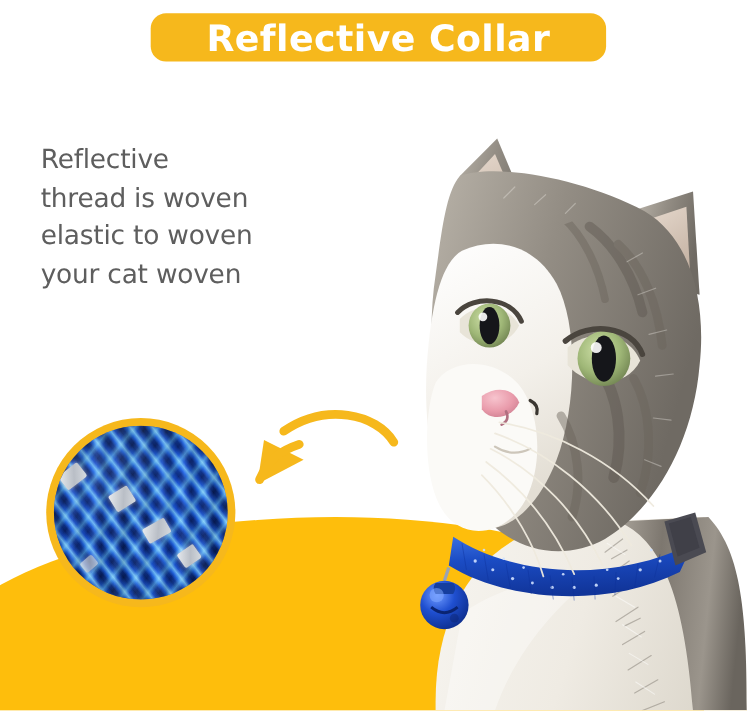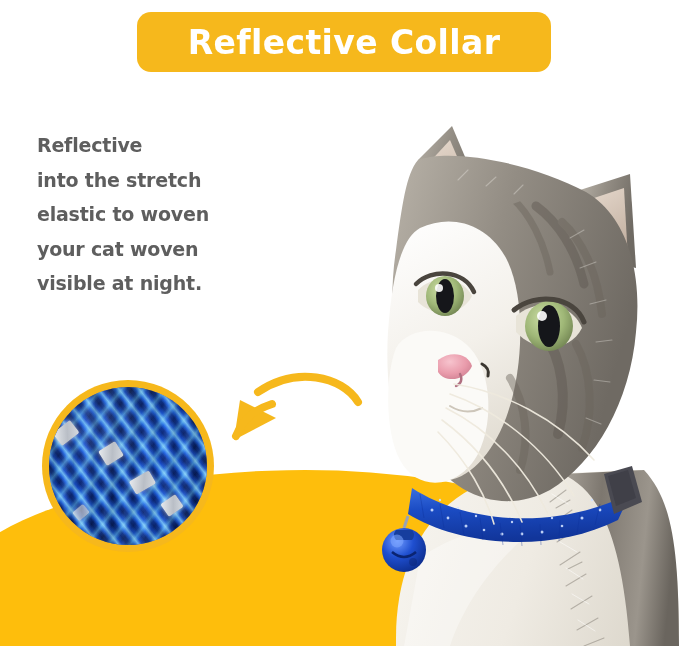--- a/index.html
+++ b/index.html
@@ -17,21 +17,21 @@
     background: #ffffff;
     overflow: hidden;
   }
 
   
   .title-banner {
     position: absolute;
     left: 137px;
     top: 12px;
     width: 414px;
-    height: 60px;
+    height: 44px;
     background: #F6B81C;
     border-radius: 14px;
     display: flex;
     align-items: center;
     justify-content: center;
     z-index: 40;
   }
   .title-banner .title-text {
     color: #ffffff;
     font-family: "DejaVu Sans", sans-serif;
@@ -47,22 +47,22 @@
     position: absolute;
     left: 37px;
     top: 128px;
     width: 262px;
     z-index: 40;
   }
   .body-copy .copy-line {
     display: block;
     color: #5e5e5e;
     font-family: "DejaVu Sans", sans-serif;
-    font-size: 19px;
-    font-weight: bold;
+    font-size: 24px;
+    font-weight: normal;
     line-height: 34.5px;
     letter-spacing: -0.2px;
     white-space: nowrap;
   }
 
   
   .yellow-blob {
     position: absolute;
     left: -60px;
     top: 470px;
@@ -397,23 +397,22 @@
   <div class="curved-arrow">
     <svg width="160" height="95" viewBox="0 0 160 95" xmlns="http://www.w3.org/2000/svg">
       <path d="M148 40 C132 14 86 4 48 30" fill="none" stroke="#F6B81C" stroke-width="8" stroke-linecap="round"></path>
       <path d="M24 78 L30 38 L66 56 Z" fill="#F6B81C"></path>
       <path d="M26 74 C34 56 44 48 62 42" fill="none" stroke="#F6B81C" stroke-width="8" stroke-linecap="round"></path>
     </svg>
   </div>
 
   <div class="body-copy">
     <span class="copy-line">Reflective</span>
-    <span class="copy-line">into the stretch</span>
+    <span class="copy-line">thread is woven</span>
     <span class="copy-line">elastic to woven</span>
     <span class="copy-line">your cat woven</span>
-    <span class="copy-line">visible at night.</span>
   </div>
 
   <div class="title-banner">
     <span class="title-text">Reflective Collar</span>
   </div>
 
 </div>
 
 </body></html>

